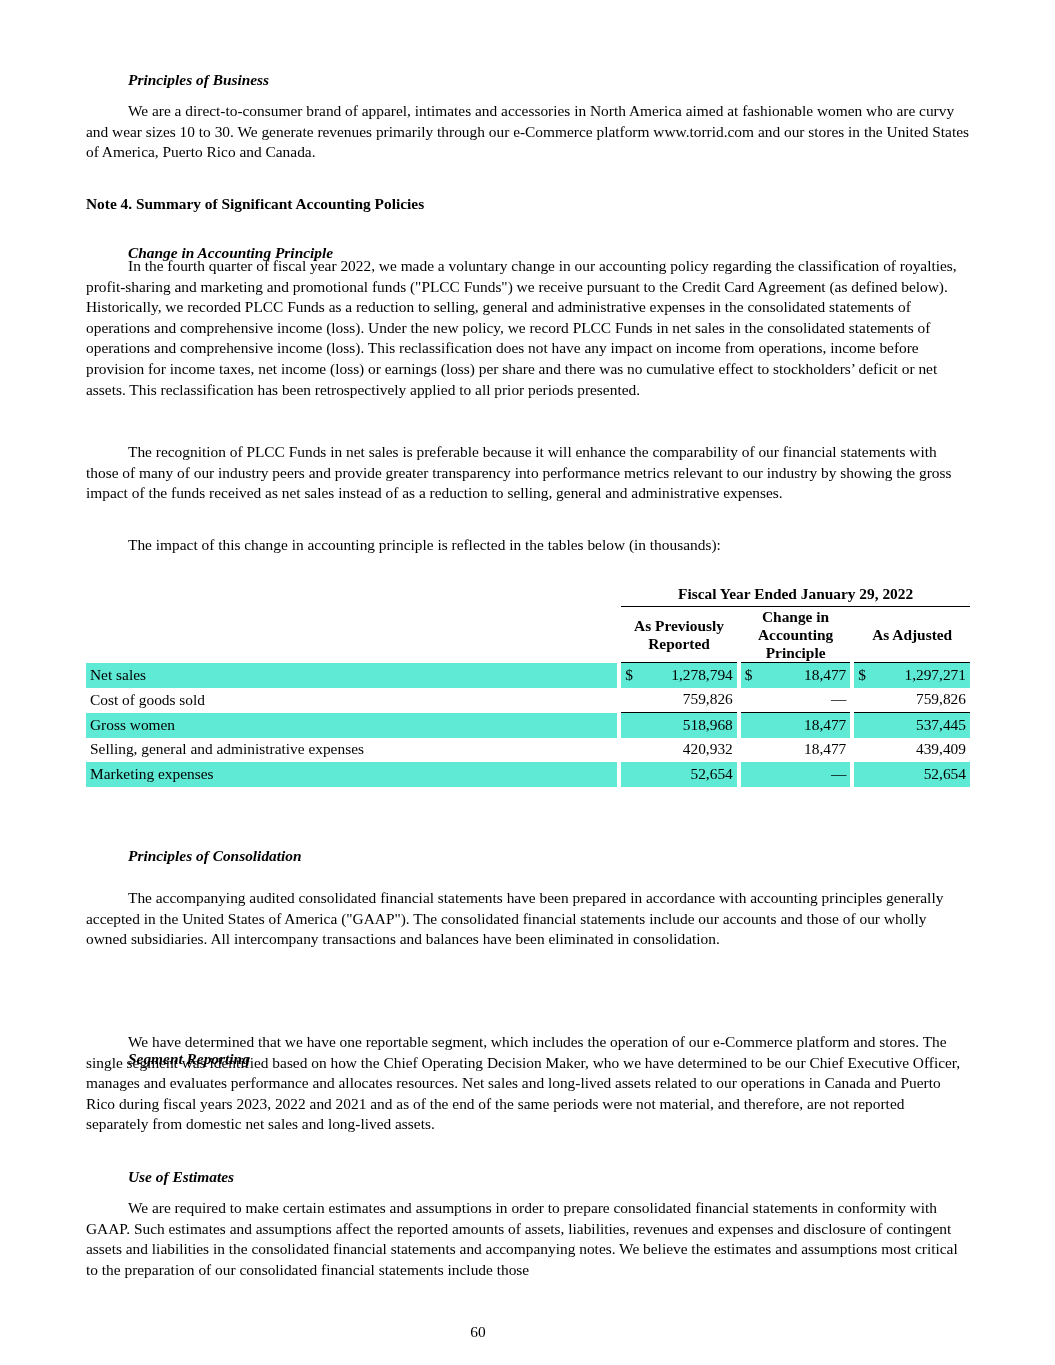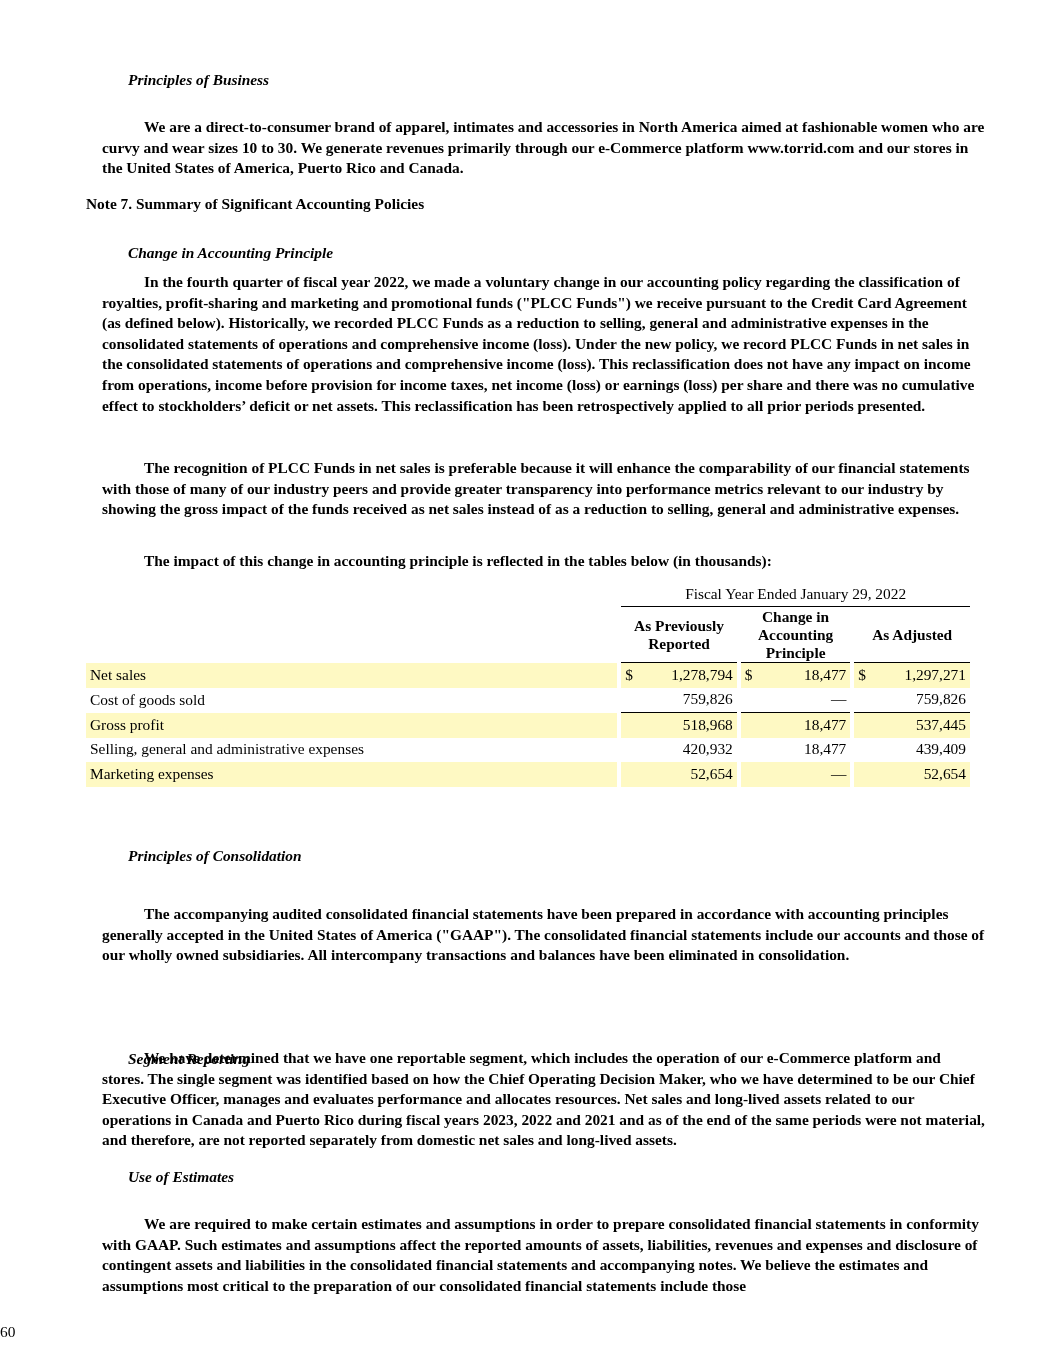--- a/index.html
+++ b/index.html
@@ -4,56 +4,56 @@
 <style>
   html, body { margin: 0; padding: 0; background: #ffffff; }
   body {
     width: 1055px; height: 1365px; position: relative; overflow: hidden;
     font-family: "Liberation Serif", "DejaVu Serif", serif;
     color: #000; font-size: 15.4px; line-height: 20.6px;
   }
   .page { position: absolute; left: 86px; top: 0; width: 884px; }
   .h-italic { font-style: italic; font-weight: bold; padding-left: 42px; }
   .h-bold { font-weight: bold; }
-  p { margin: 16px; text-indent: 42px; font-weight: bold; }
+  p { margin: 0; text-indent: 42px; }
   .abs { position: absolute; left: 0; width: 884px; }
 
   table.fin { position: absolute; left: 0; width: 884px; border-collapse: collapse; font-size: 15.4px; }
   table.fin td { padding: 0; height: 24.5px; vertical-align: middle; white-space: nowrap; }
-  table.fin tr.shade td { background: #fef9c3; }
+  table.fin tr.shade td { background: #5eead4; }
   .lbl { width: 520px; padding-left: 4px !important; }
   .gap { width: 4px; background: transparent !important; }
   .dol { width: 14px; padding-left: 4px !important; }
   .num { text-align: right; padding-right: 4px !important; }
   .c1 { width: 92px; } .c2 { width: 86px; } .c3 { width: 92px; }
   .topb { border-top: 1.5px solid #000; }
   .hdr-row td { font-weight: bold; text-align: center; vertical-align: bottom; line-height: 18px; }
-  .page-num { position: absolute; top: 1322px; left: 0; width: 956px; text-align: left; }
+  .page-num { position: absolute; top: 1322px; left: 0; width: 956px; text-align: center; }
 </style>
 </head>
 <body>
 
 <div class="page">
 
   <div class="abs h-italic" style="top:70px;">Principles of Business</div>
   <p class="abs" style="top:101px;">We are a direct-to-consumer brand of apparel, intimates and accessories in North America aimed at fashionable women who are curvy and wear sizes 10 to 30. We generate revenues primarily through our e-Commerce platform www.torrid.com and our stores in the United States of America, Puerto Rico and Canada.</p>
 
-  <div class="abs h-bold" style="top:194px;">Note 7. Summary of Significant Accounting Policies</div>
+  <div class="abs h-bold" style="top:194px;">Note 4. Summary of Significant Accounting Policies</div>
 
   <div class="abs h-italic" style="top:243px;">Change in Accounting Principle</div>
   <p class="abs" style="top:256px;">In the fourth quarter of fiscal year 2022, we made a voluntary change in our accounting policy regarding the classification of royalties, profit-sharing and marketing and promotional funds ("PLCC Funds") we receive pursuant to the Credit Card Agreement (as defined below). Historically, we recorded PLCC Funds as a reduction to selling, general and administrative expenses in the consolidated statements of operations and comprehensive income (loss). Under the new policy, we record PLCC Funds in net sales in the consolidated statements of operations and comprehensive income (loss). This reclassification does not have any impact on income from operations, income before provision for income taxes, net income (loss) or earnings (loss) per share and there was no cumulative effect to stockholders’ deficit or net assets. This reclassification has been retrospectively applied to all prior periods presented.</p>
   <p class="abs" style="top:442px;">The recognition of PLCC Funds in net sales is preferable because it will enhance the comparability of our financial statements with those of many of our industry peers and provide greater transparency into performance metrics relevant to our industry by showing the gross impact of the funds received as net sales instead of as a reduction to selling, general and administrative expenses.</p>
   <p class="abs" style="top:535px;">The impact of this change in accounting principle is reflected in the tables below (in thousands):</p>
 
   <table class="fin" style="top:582px;">
     <tbody>
         <tr>
       <td class="lbl"></td>
           <td class="gap"></td>
-      <td colspan="8" style="text-align:center;font-weight:normal;height:22px;border-bottom:1.5px solid #000;">Fiscal Year Ended January 29, 2022</td>
+      <td colspan="8" style="text-align:center;font-weight:bold;height:22px;border-bottom:1.5px solid #000;">Fiscal Year Ended January 29, 2022</td>
     </tr>
     <tr class="hdr-row">
       <td class="lbl" style="height:56px;"></td>
           <td class="gap"></td>
       <td colspan="2" style="border-bottom:1.5px solid #000;">
         <div>As Previously</div>
         <div>Reported</div>
       </td>
       <td class="gap"></td>
       <td colspan="2" style="border-bottom:1.5px solid #000;">
@@ -85,21 +85,21 @@
       <td class="dol"></td>
       <td class="num c1">759,826</td>
           <td class="gap"></td>
       <td class="dol"></td>
       <td class="num c2">—</td>
           <td class="gap"></td>
       <td class="dol"></td>
       <td class="num c3">759,826</td>
     </tr>
     <tr class="shade">
-      <td class="lbl">Gross profit</td>
+      <td class="lbl">Gross women</td>
           <td class="gap"></td>
       <td class="dol topb"></td>
       <td class="num c1 topb">518,968</td>
           <td class="gap"></td>
       <td class="dol topb"></td>
       <td class="num c2 topb">18,477</td>
           <td class="gap"></td>
       <td class="dol topb"></td>
       <td class="num c3 topb">537,445</td>
     </tr>

